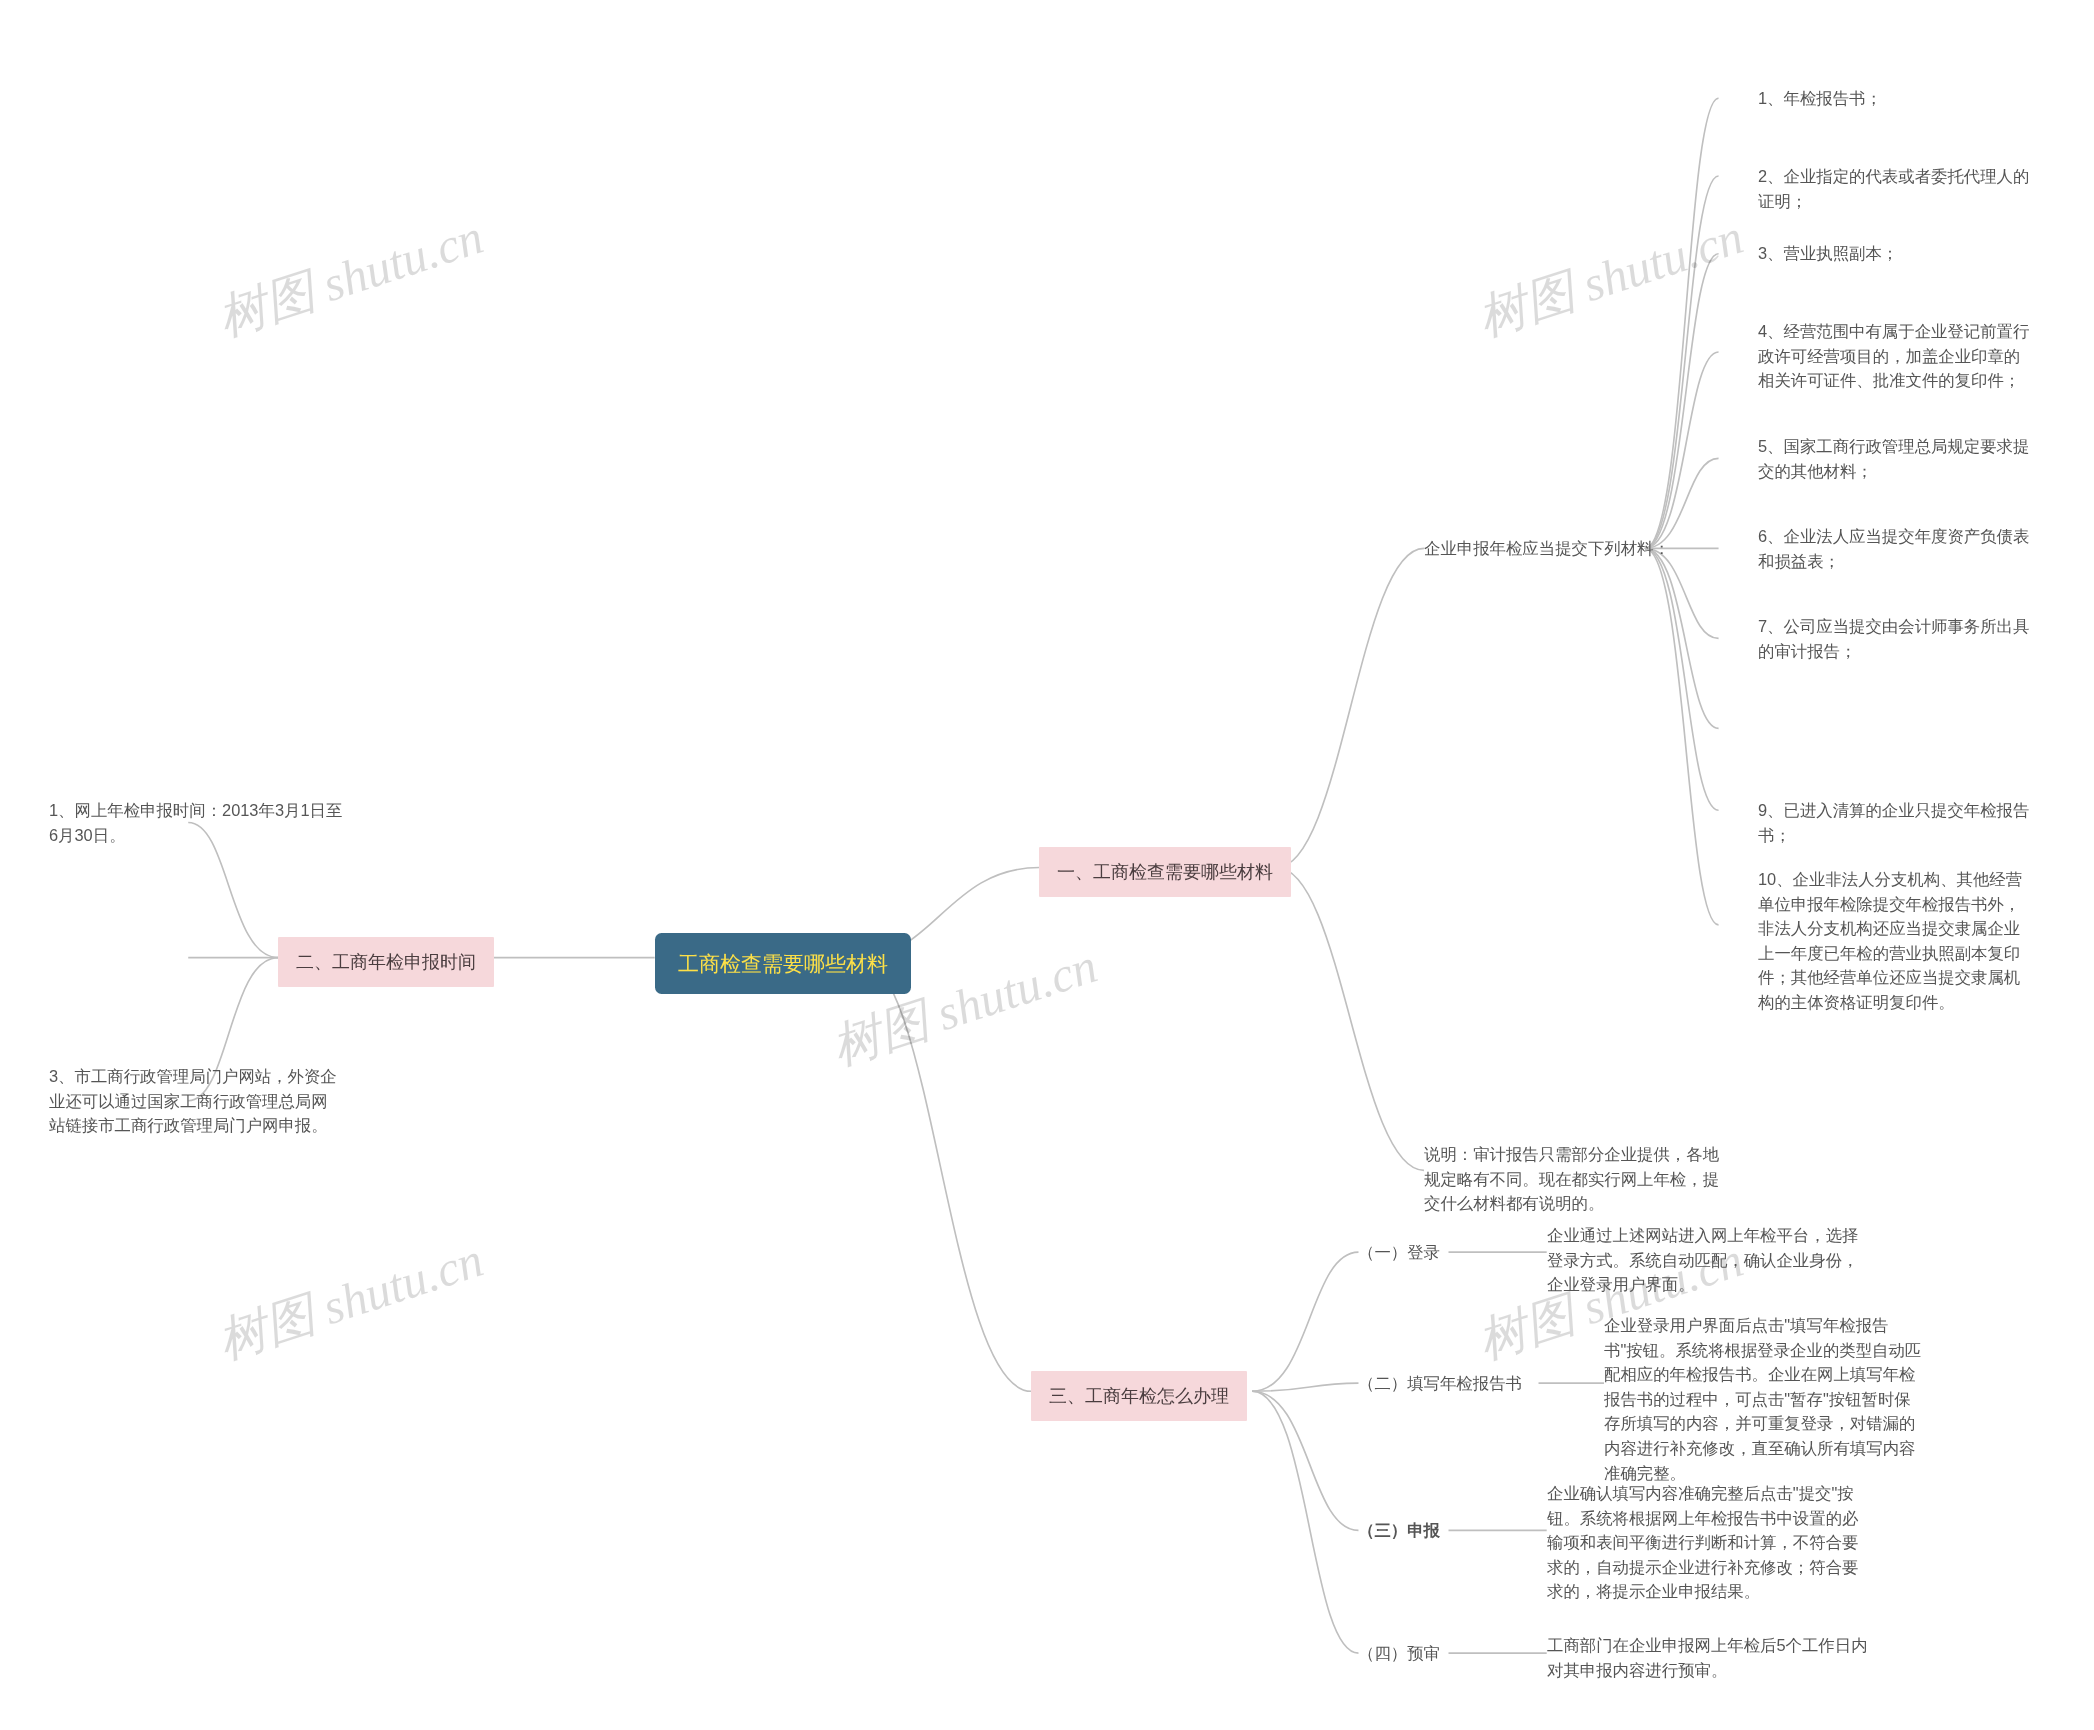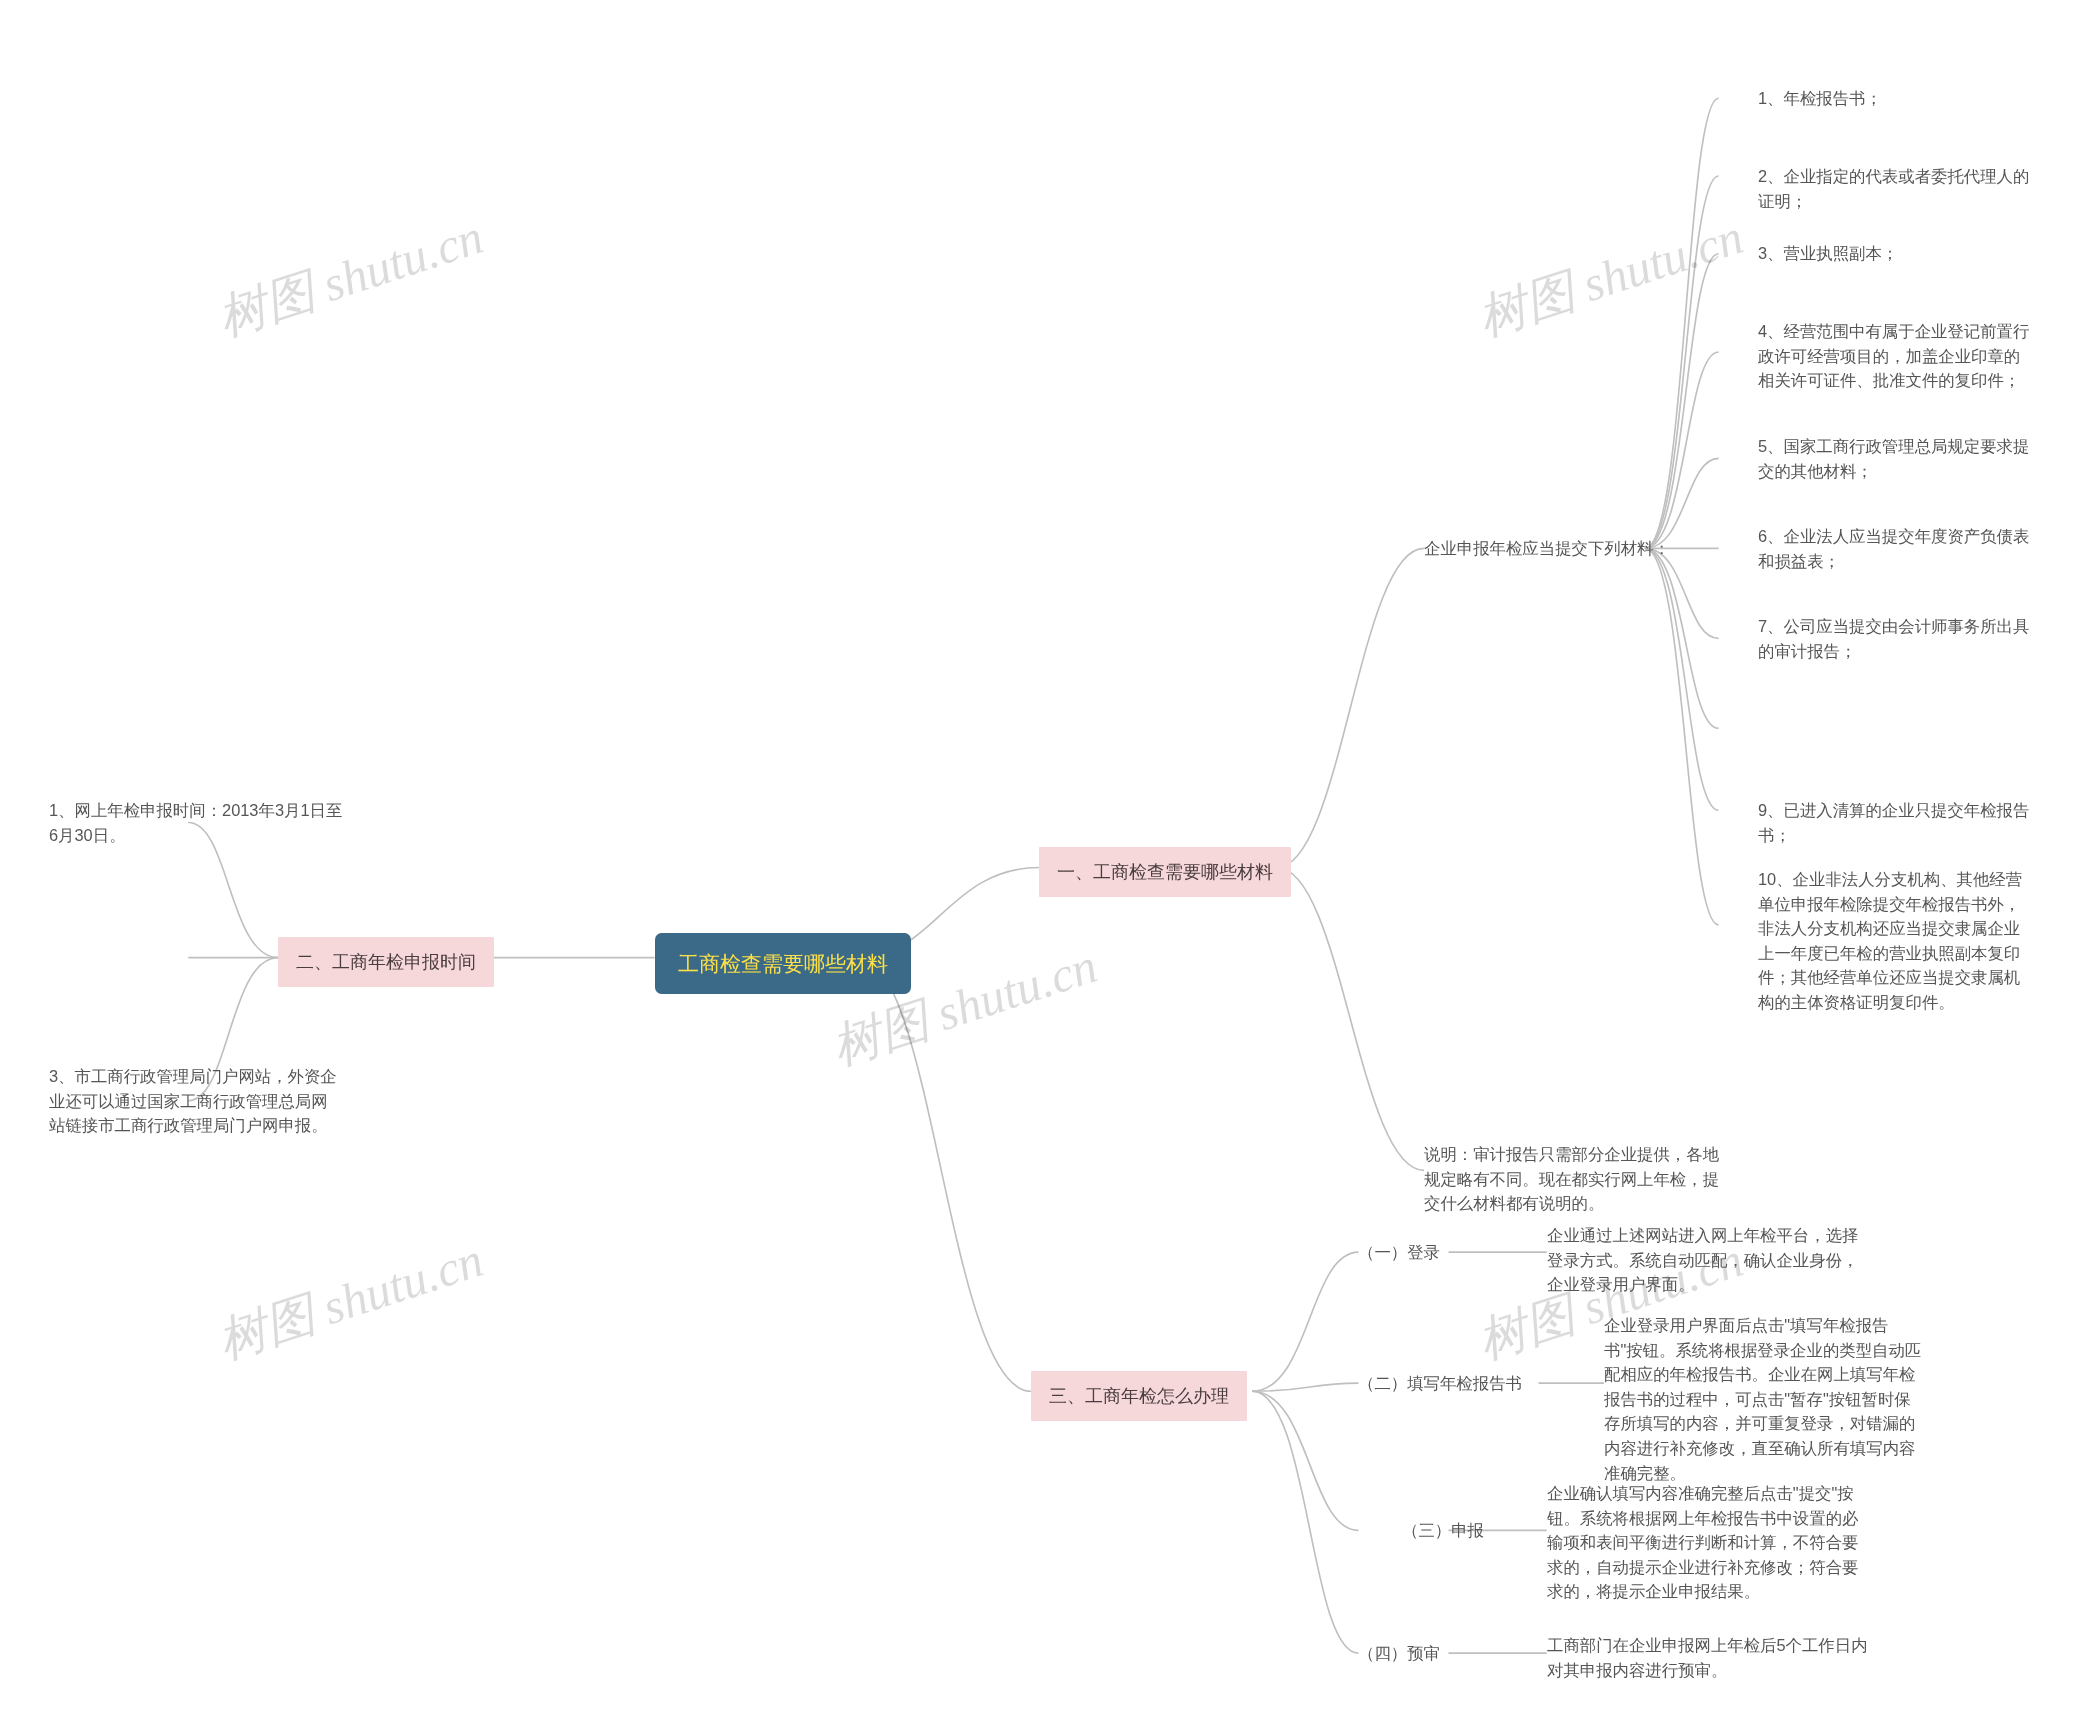--- a/index.html
+++ b/index.html
@@ -142,20 +142,20 @@
   <div class="node leaf" style="left:49px; top:1064px; width:295px; text-align:left;">3、市工商行政管理局门户网站，外资企业还可以通过国家工商行政管理总局网站链接市工商行政管理局门户网申报。</div>
 
   <div class="node section" style="left:1031px; top:1371px;">三、工商年检怎么办理</div>
 
   <div class="node sub" style="left:1358px; top:1240px;">（一）登录</div>
   <div class="node leaf" style="left:1547px; top:1223px; max-width:327px;">企业通过上述网站进入网上年检平台，选择登录方式。系统自动匹配，确认企业身份，企业登录用户界面。</div>
 
   <div class="node sub" style="left:1358px; top:1371px;">（二）填写年检报告书</div>
   <div class="node leaf" style="left:1604px; top:1313px; max-width:319px;">企业登录用户界面后点击"填写年检报告书"按钮。系统将根据登录企业的类型自动匹配相应的年检报告书。企业在网上填写年检报告书的过程中，可点击"暂存"按钮暂时保存所填写的内容，并可重复登录，对错漏的内容进行补充修改，直至确认所有填写内容准确完整。</div>
 
-  <div class="node sub" style="left:1402px; top:1518px;">（三）申报</div>
+  <div class="node sub" style="left:1358px; top:1518px;font-weight:bold;">（三）申报</div>
   <div class="node leaf" style="left:1547px; top:1481px; max-width:327px;">企业确认填写内容准确完整后点击"提交"按钮。系统将根据网上年检报告书中设置的必输项和表间平衡进行判断和计算，不符合要求的，自动提示企业进行补充修改；符合要求的，将提示企业申报结果。</div>
 
   <div class="node sub" style="left:1358px; top:1641px;">（四）预审</div>
   <div class="node leaf" style="left:1547px; top:1633px; max-width:327px;">工商部门在企业申报网上年检后5个工作日内对其申报内容进行预审。</div>
 
 </div>
 
 
 </body></html>

